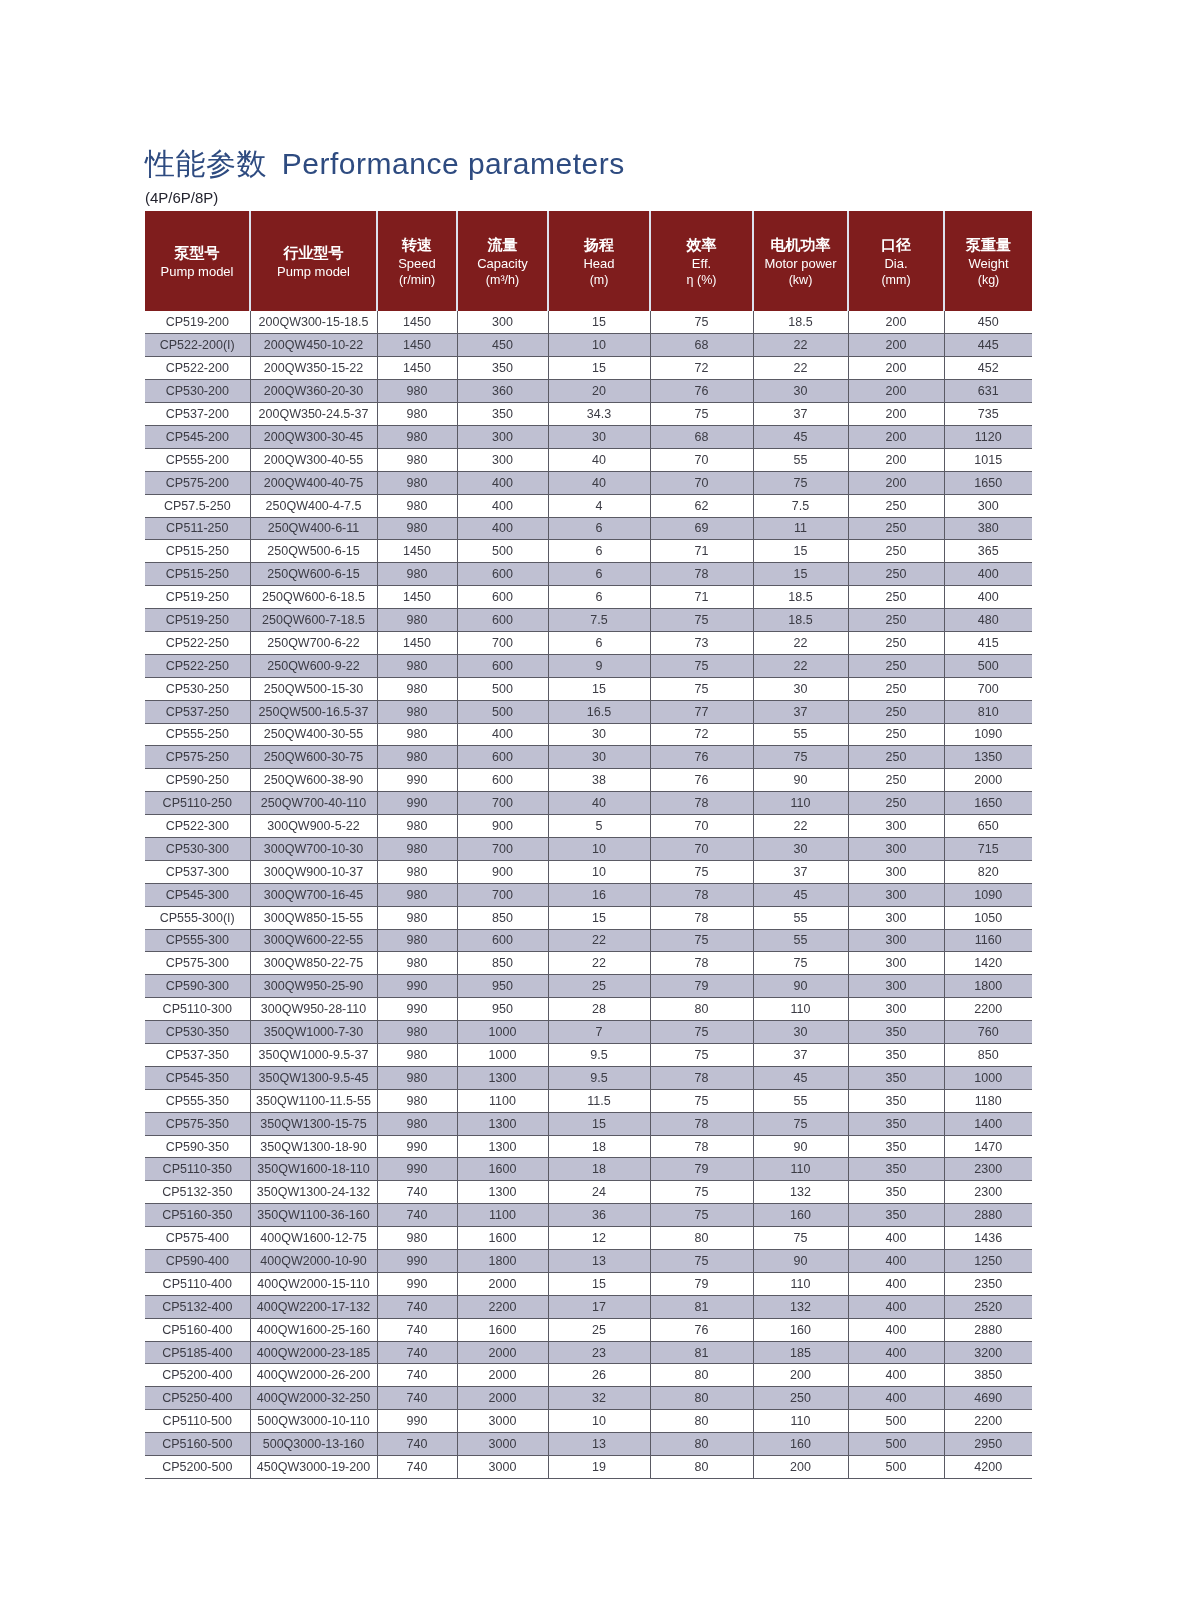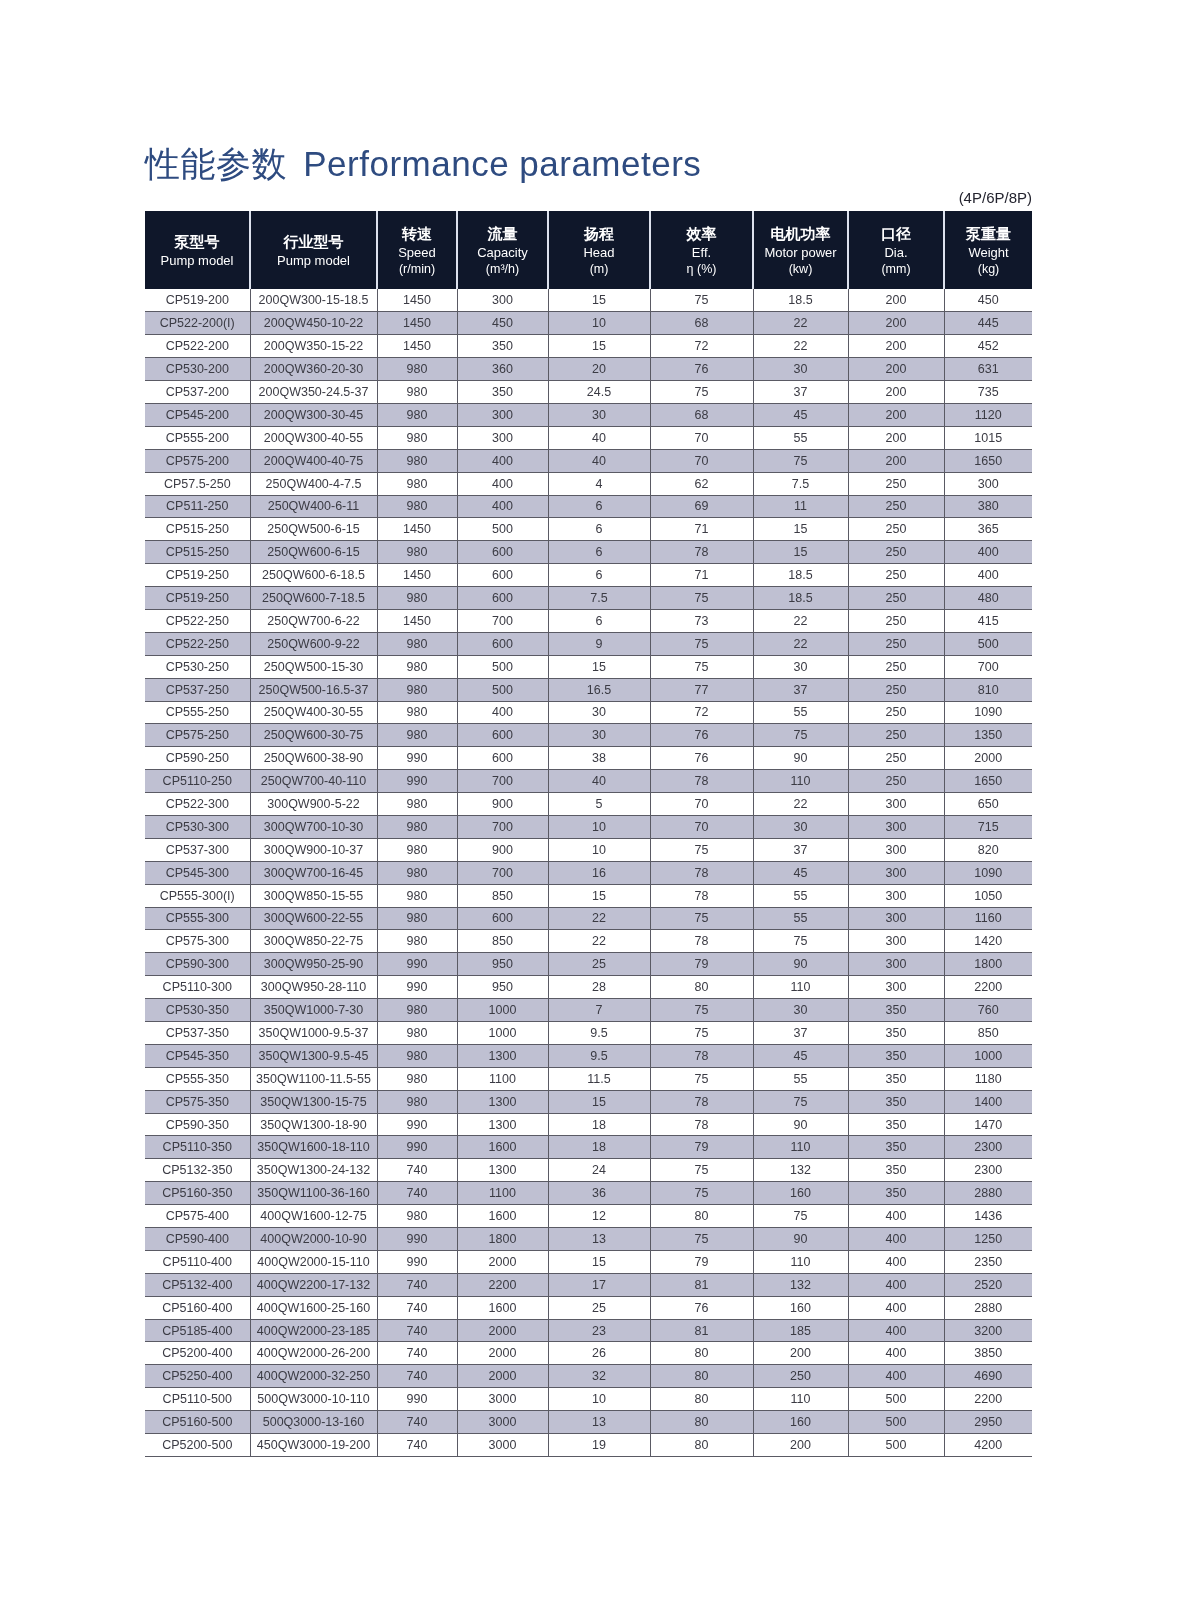--- a/index.html
+++ b/index.html
@@ -13,46 +13,46 @@
     overflow: hidden;
   }
   .content {
     position: absolute;
     left: 145px;
     top: 146px;
     width: 887px;
   }
   .title {
     margin: 0;
-    font-size: 35px;
+    font-size: 30px;
     line-height: 36px;
     font-weight: 400;
     color: #2e4b80;
     letter-spacing: 0.5px;
     white-space: nowrap;
   }
   .title .zh { font-weight: 400; }
   .title .en { font-weight: 400; margin-left: 6px; }
   .note {
-    text-align: right;
+    text-align: left;
     font-size: 15px;
     line-height: 18px;
     color: #23232e;
     margin-top: 7px;
     margin-bottom: 4px;
   }
   table.perf {
     border-collapse: collapse;
     table-layout: fixed;
     width: 887px;
   }
   table.perf thead th {
-    background: #0f172a;
+    background: #7f1d1d;
     color: #ffffff;
-    height: 78px;
+    height: 100px;
     padding: 0 0;
     vertical-align: middle;
     text-align: center;
     font-weight: 400;
     border-left: 2px solid #dde2ee;
   }
   table.perf thead th:first-child { border-left: none; }
   .h-zh  { font-size: 15px; font-weight: 700; line-height: 20px; }
   .h-en  { font-size: 13px; line-height: 17px; }
   .h-unit{ font-size: 12.5px; line-height: 16px; }
@@ -187,21 +187,21 @@
             <td>76</td>
             <td>30</td>
             <td>200</td>
             <td>631</td>
           </tr>
           <tr>
             <td>CP537-200</td>
             <td>200QW350-24.5-37</td>
             <td>980</td>
             <td>350</td>
-            <td>24.5</td>
+            <td>34.3</td>
             <td>75</td>
             <td>37</td>
             <td>200</td>
             <td>735</td>
           </tr>
           <tr>
             <td>CP545-200</td>
             <td>200QW300-30-45</td>
             <td>980</td>
             <td>300</td>

